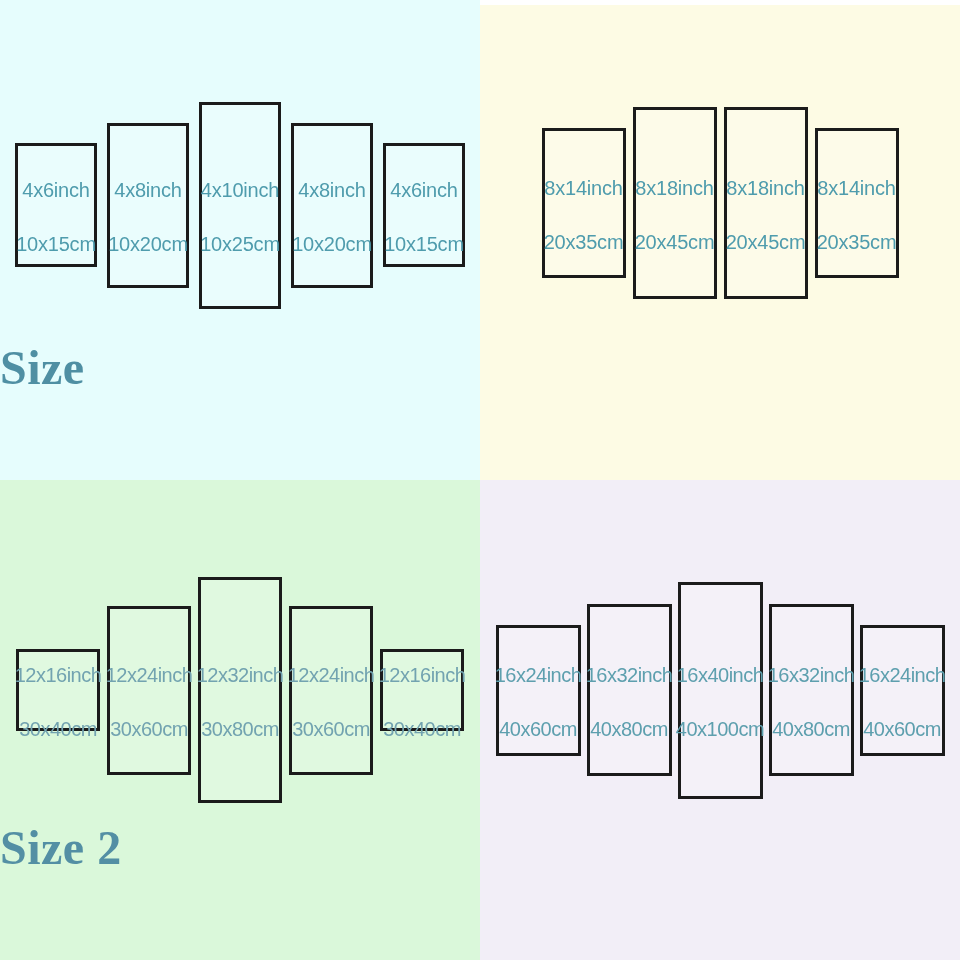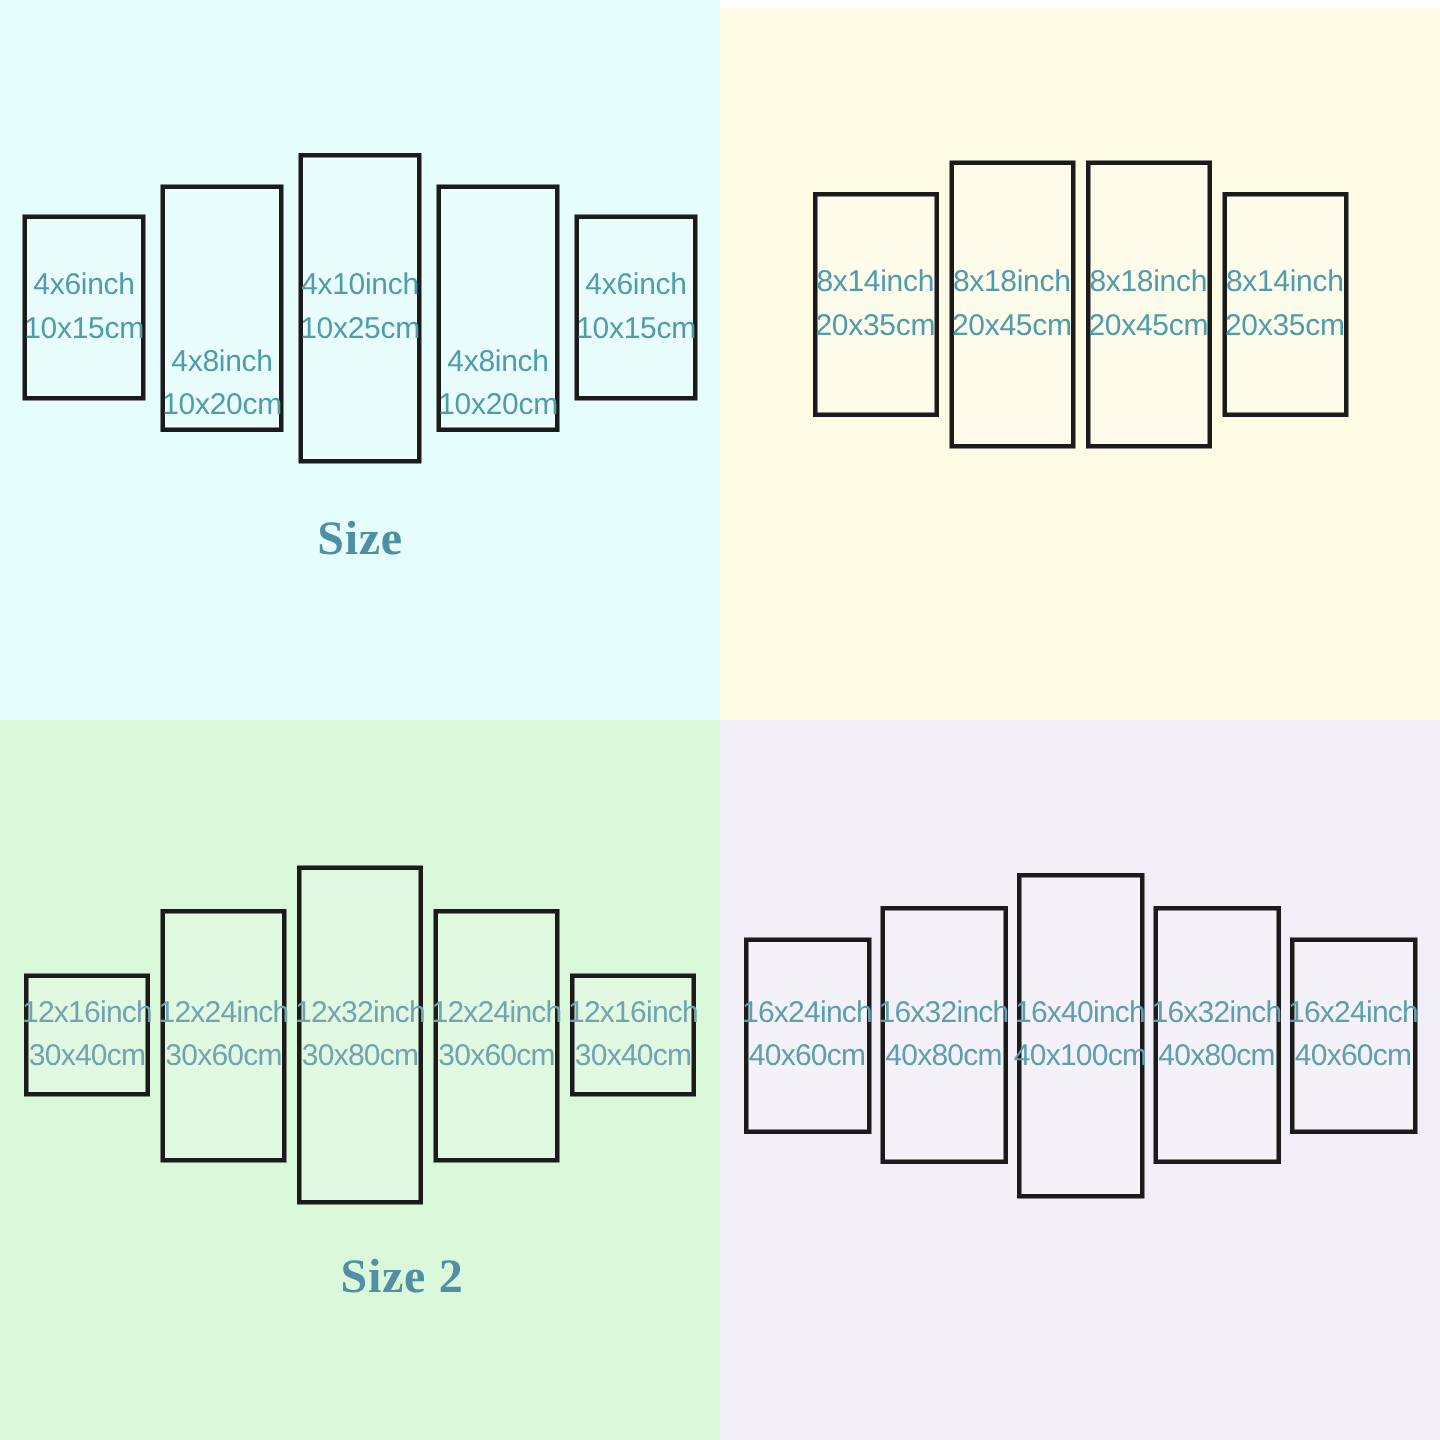--- a/index.html
+++ b/index.html
@@ -41,52 +41,52 @@
     box-sizing: border-box;
     border: 3px solid var(--border, #1b1b1b);
     background: rgba(255,255,255,0.18);
     display: flex;
     flex-direction: column;
     justify-content: center;
     align-items: center;
     text-align: center;
     flex: 0 0 auto;
   }
-  .panel > div { white-space: nowrap; line-height: 1.45; }
+  .panel > div { white-space: nowrap; line-height: 1.45; margin-top: 25px; }
   .q1 .panel { width: 82px; }
   .q2 .panel { width: 84px; }
   .q3 .panel { width: 84px; }
   .q4 .panel { width: 85px; }
   .q1 .p-side   { height: 124px; }
-  .q1 .p-mid    { height: 165px; justify-content: flex-end; }
+  .q1 .p-mid    { height: 165px; }
   .q1 .p-center { height: 207px; }
   .q2 .p-side   { height: 150px; }
   .q2 .p-mid    { height: 192px; text-align: center; }
   .q2 .p-center { height: 237px; }
   .q3 .p-side   { height: 82px; }
   .q3 .p-mid    { height: 169px; }
   .q3 .p-center { height: 226px; }
   .q4 .p-side   { height: 131px; }
   .q4 .p-mid    { height: 172px; }
   .q4 .p-center { height: 217px; }
   .q1 .panel > div, .q2 .panel > div { font-size: 20px; letter-spacing: -0.2px; }
   .q3 .panel > div, .q4 .panel > div { font-size: 20px; letter-spacing: -0.5px; }
   .q-title {
     position: absolute;
     left: 0; width: 100%;
     margin: 0;
-    text-align: center;
+    text-align: left;
     font-family: "Liberation Serif", "DejaVu Serif", serif;
     font-weight: 700;
-    font-size: 32px;
+    font-size: 48px;
     letter-spacing: 0.5px;
   }
   .q1 .q-title { top: 340px; }
   .q2 .q-title { top: 340px; }
-  .q3 .q-title { top: 352px; padding-left: 28px; }
+  .q3 .q-title { top: 340px; }
   .q4 .q-title { top: 350px; }
 </style>
 </head>
 <body>
 
 <div class="board" style="--border: #1b1b1b; background: rgb(255, 255, 255);">
 
   <section class="quadrant q1" style="background: rgb(230, 253, 253);">
     <div class="panels" style="color: rgb(79, 156, 173);">
       <div class="panel p-side">

